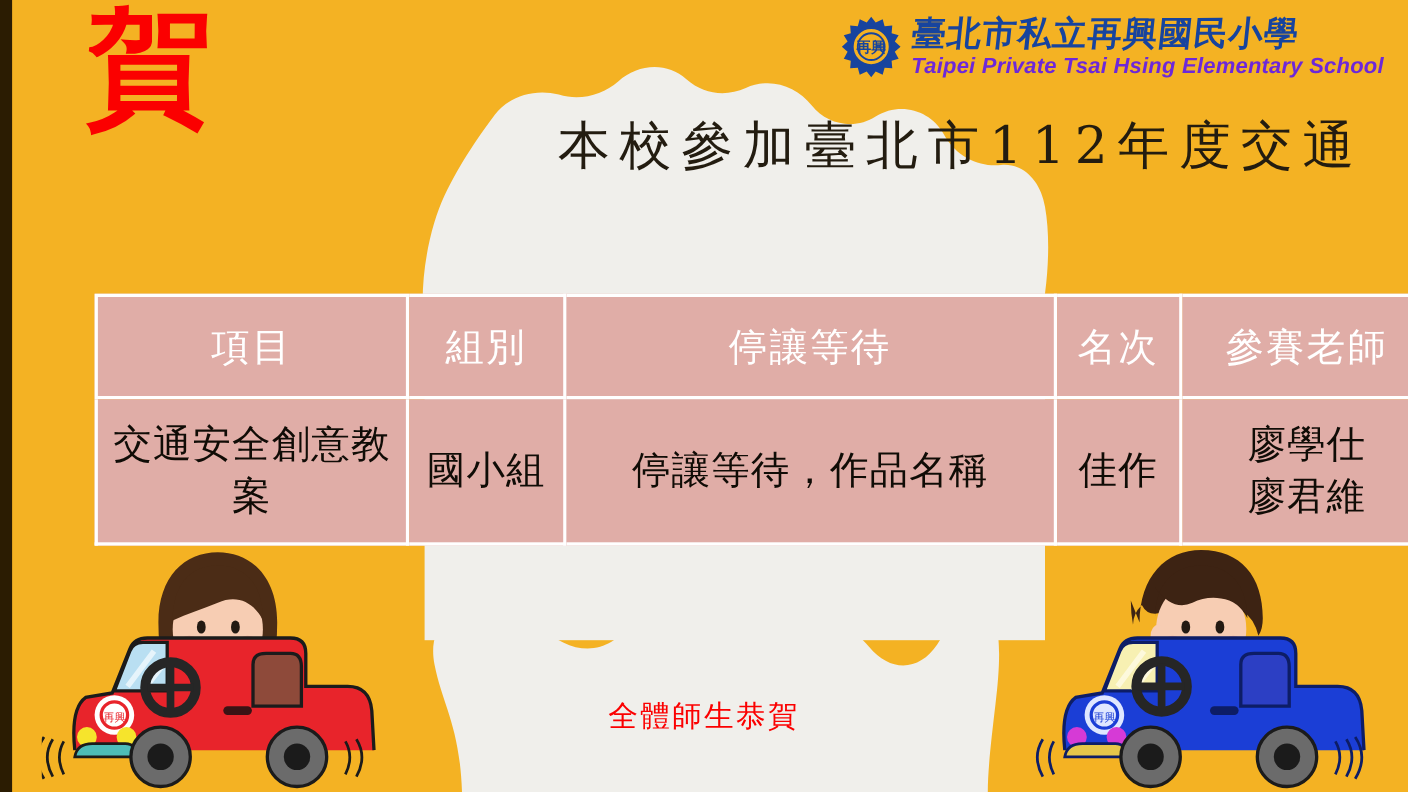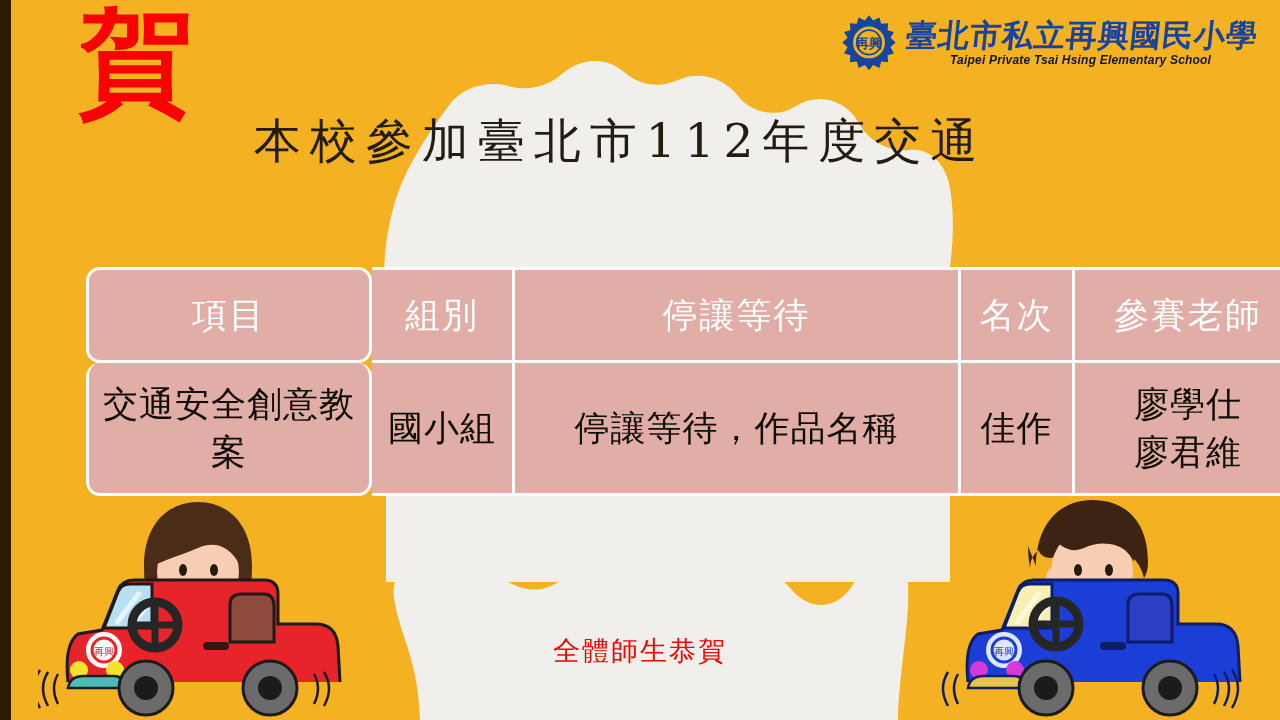--- a/index.html
+++ b/index.html
@@ -61,38 +61,37 @@
   #logo-cn {
     font-size: 31px;
     letter-spacing: 1px;
     color: #17449e;
     font-weight: 700;
     font-family: "DejaVu Serif", "Liberation Serif", serif;
     white-space: nowrap;
     transform: skewX(-6deg);
   }
   #logo-en {
-    font-size: 12px;
-    color: #0f172a;
+    font-size: 20px;
+    color: #6d28d9;
     font-weight: 700;
     font-style: italic;
     font-family: "Liberation Sans", sans-serif;
     white-space: nowrap;
     margin-top: 3px;
     letter-spacing: .2px;
-    margin-left: 44px;
   }
 
   
   #title-block {
     position: absolute;
     left: 0;
-    top: 112px;
+    top: 104px;
     width: 1240px;
-    text-align: center;
+    text-align: right;
     z-index: 20;
     color: #231c10;
   }
   .title-line {
     font-size: 47px;
     line-height: 58px;
     letter-spacing: 9px;
     font-family: "DejaVu Serif", "Liberation Serif", serif;
     white-space: nowrap;
   }
@@ -110,21 +109,21 @@
   }
   #result-table td {
     background: #e0ada7;
     border-right: 3px solid #ffffff;
     border-bottom: 3px solid #ffffff;
     text-align: center;
     vertical-align: middle;
     font-family: "DejaVu Serif", "Liberation Serif", serif;
     padding: 2px 4px;
   }
-  #result-table tr td:first-child { border-left: 3px solid #ffffff; border-radius: 14px; }
+  #result-table tr td:first-child { border-left: 3px solid #ffffff; }
   #result-table tr:first-child td { border-top: 3px solid #ffffff; }
 
   .hdr-cell {
     height: 86px;
     color: #ffffff;
     font-size: 35px;
     letter-spacing: 2px;
   }
   .body-cell {
     height: 126px;

